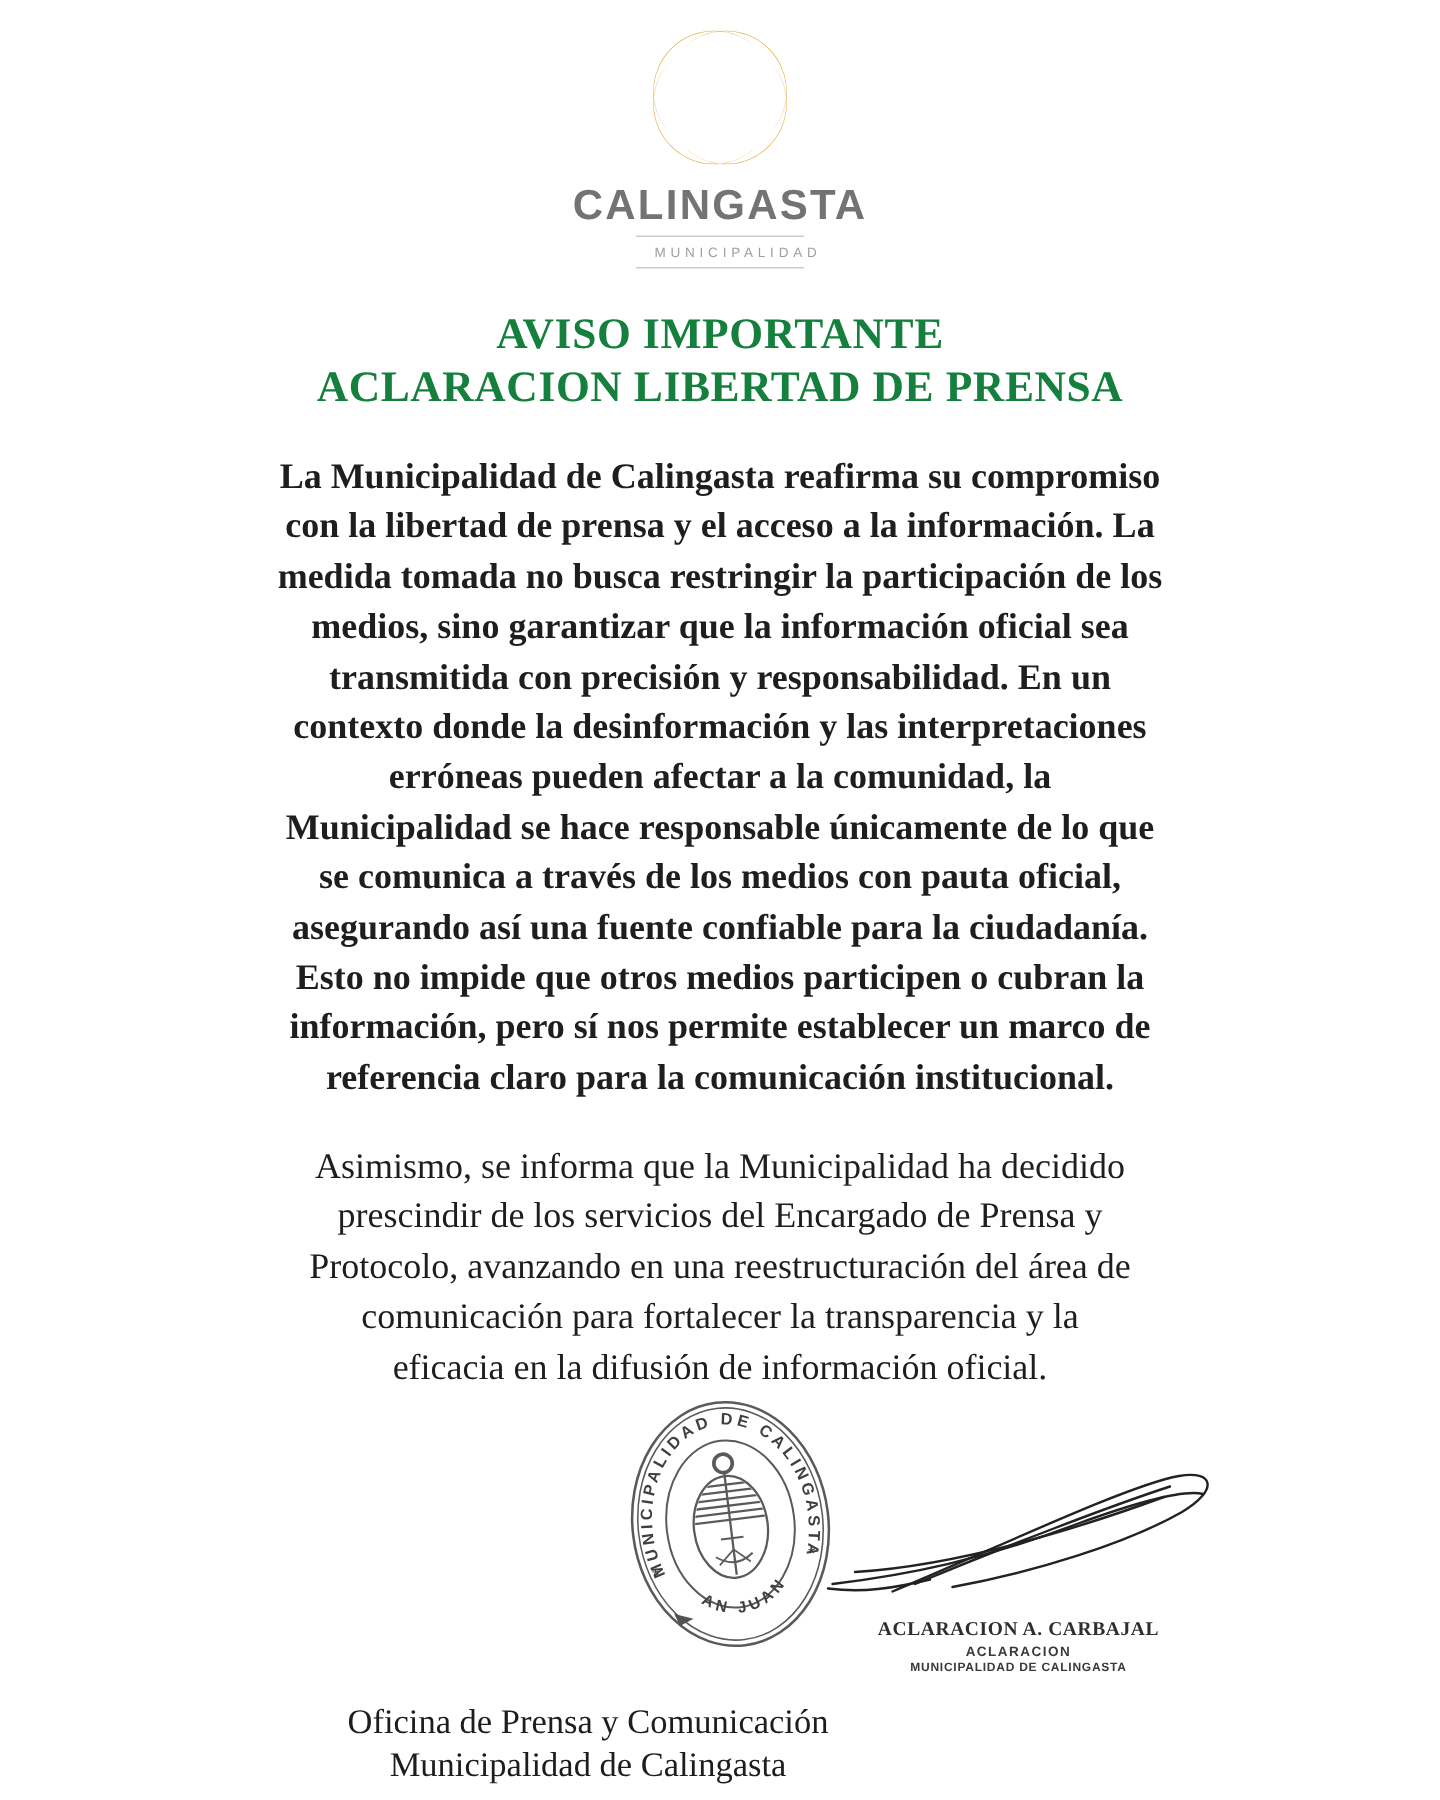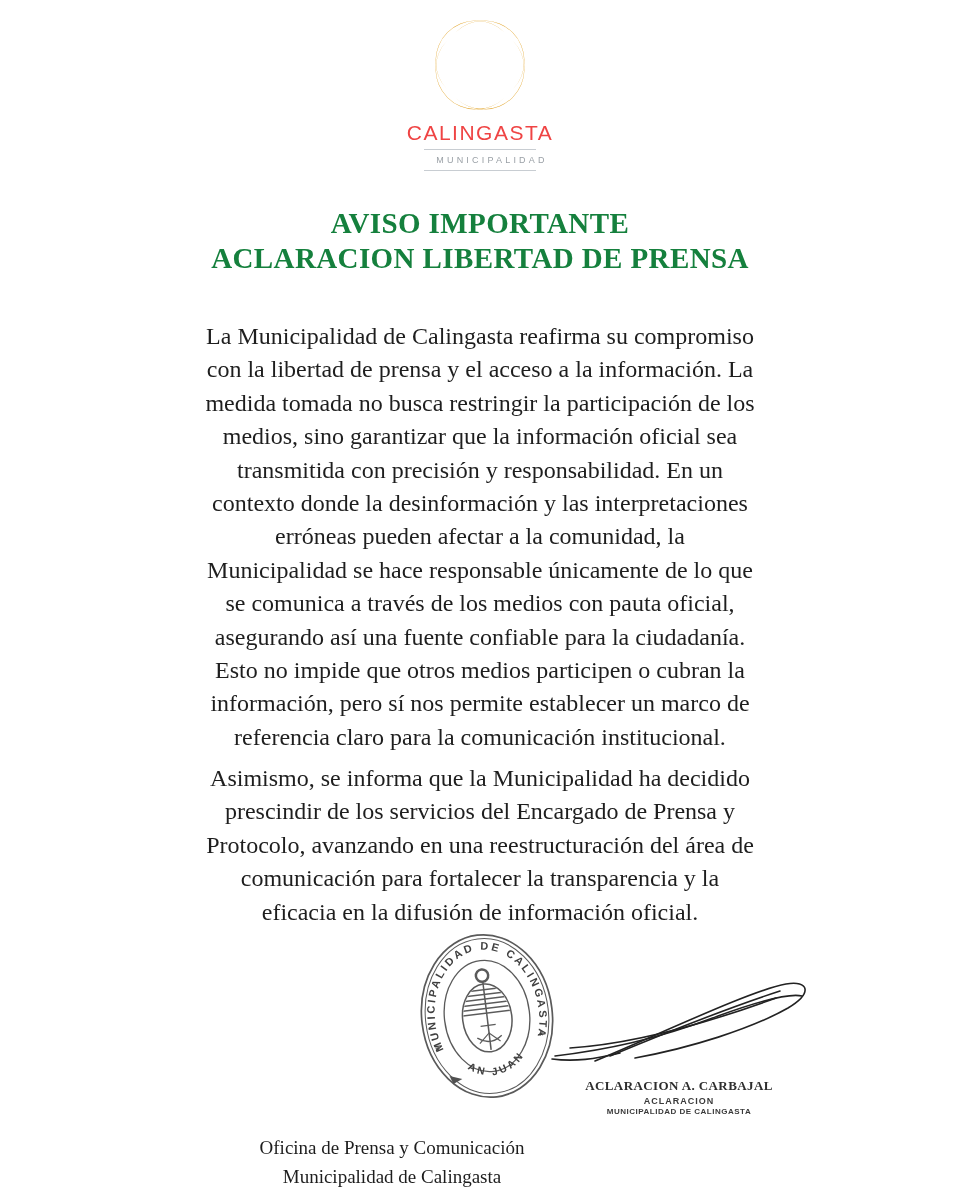--- a/index.html
+++ b/index.html
@@ -7,41 +7,41 @@
   .page {
     position:relative; width:960px; height:1200px; margin:0 auto;
     background:#ffffff; overflow:hidden;
   }
   .pre { white-space:pre-line; }
 
   
   .logo-block { position:absolute; top:16px; left:0; width:960px; text-align:center; }
   .logo-mark { display:block; margin:0 auto; width:102px; height:98px; }
   .logo-brand {
-    font-family:"Liberation Sans", sans-serif; font-size:21px; letter-spacing:1.5px;
-    color:#ef4444; margin-top:7px; font-weight:400;
+    font-family:"Liberation Sans", sans-serif; font-size:28px; letter-spacing:1.5px;
+    color:#737373; margin-top:7px; font-weight:700;
   }
   .logo-rule { width:112px; height:1px; background:#c8cdd2; margin:4px auto; }
   .logo-sub {
     font-family:Liberation Sans, sans-serif; font-size:9px; letter-spacing:3.2px;
     color:#9aa0a6; font-weight:400; padding:1px 0;margin-left:24px;
   }
 
   
   .notice-title {
     position:absolute; top:206px; left:0; width:960px; text-align:center;
     font-size:29px; line-height:35px; color:#15803d; letter-spacing:0.4px;
   }
 
   
   .body-para {
     position:absolute; left:120px; width:720px; text-align:center;
     font-size:24px; line-height:33.4px; color:#1e1e1e;
   }
-  .para-1 { top:320px; }
+  .para-1 { top:302px;font-weight:bold; }
   .para-2 { top:762px; }
 
   
   .seal-wrap {
     position:absolute; left:416px; top:930px; width:142px; height:172px;
     transform:rotate(-7deg);
   }
   .seal-wrap svg { width:100%; height:100%; }
   .seal-text {
     font-family:"Liberation Sans", sans-serif; font-size:11.5px; font-weight:700;
@@ -65,21 +65,21 @@
     letter-spacing:1px; color:#3a3a3a; margin-top:2px;
   }
   .sig-org {
     font-family:"Liberation Sans", sans-serif; font-size:8px; font-weight:700;
     letter-spacing:0.5px; color:#3a3a3a; margin-top:1px;
   }
 
   
   .doc-footer {
     position:absolute; top:1133px; left:0; width:784px; text-align:center;
-    font-size:19px; line-height:29px; color:#1d1d1d;
+    font-size:23px; line-height:29px; color:#1d1d1d;
   }
 </style>
 </head>
 <body>
 
 <div class="page">
 
   <div class="logo-block">
     <svg class="logo-mark" viewBox="14 14 72 72" aria-hidden="true">
       <g fill="#E2A62F">

